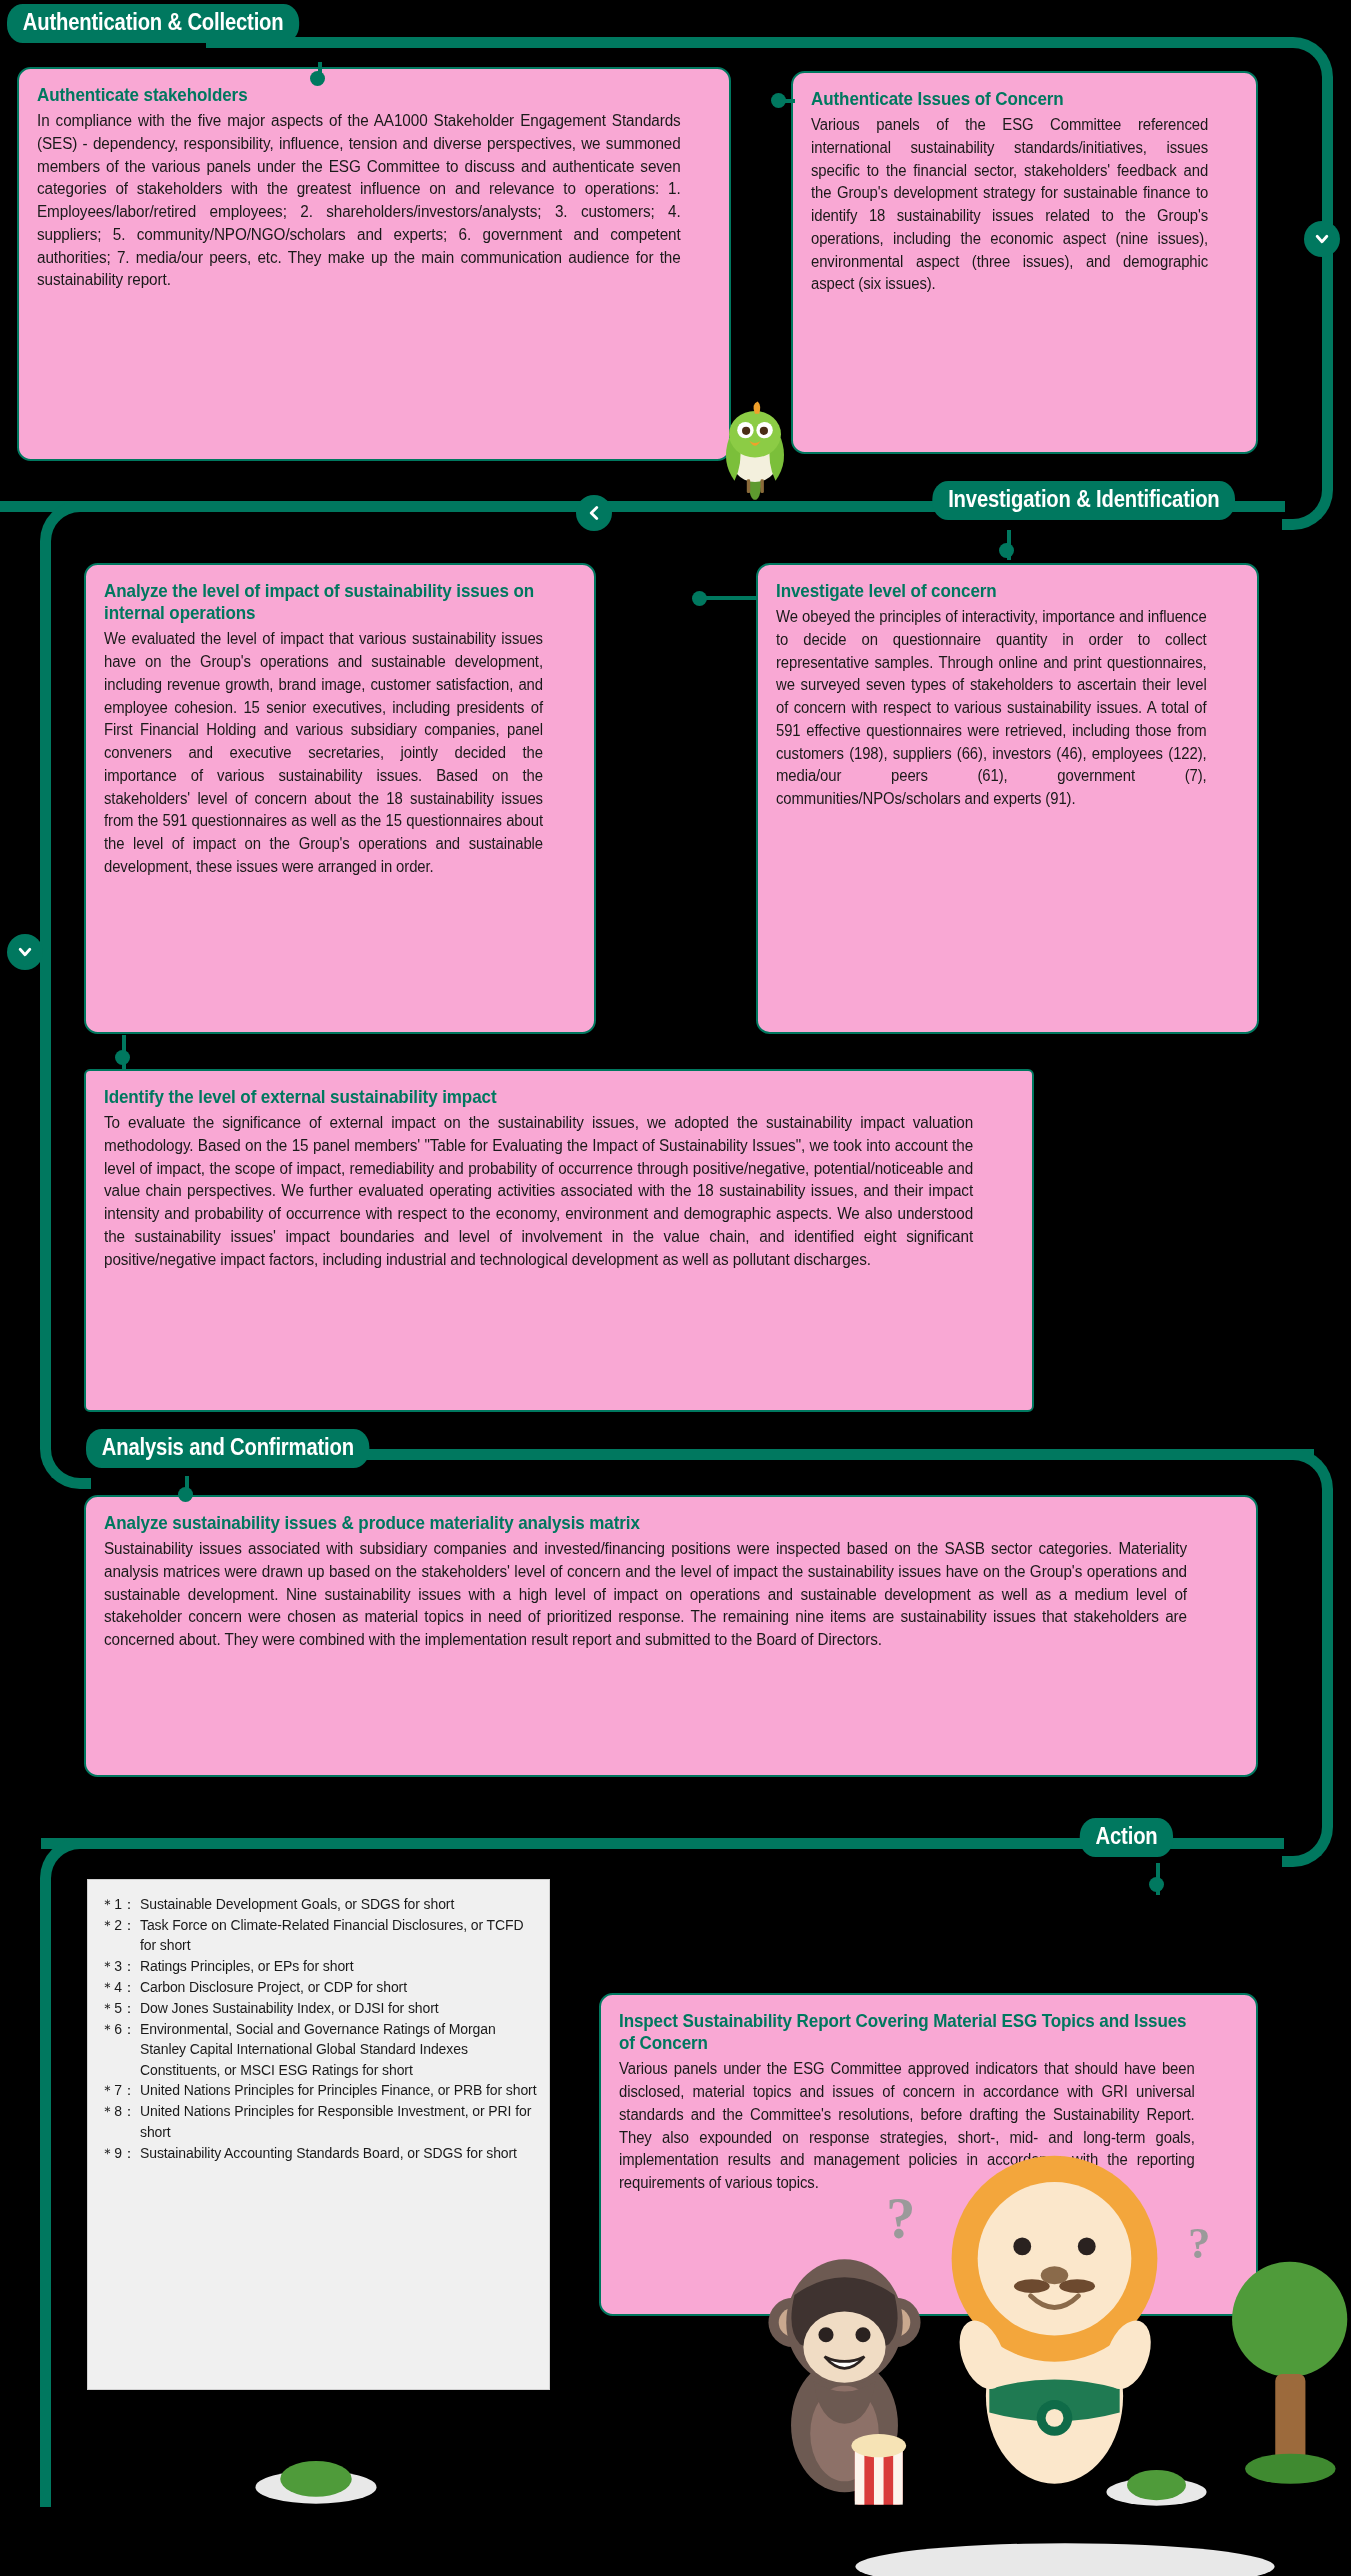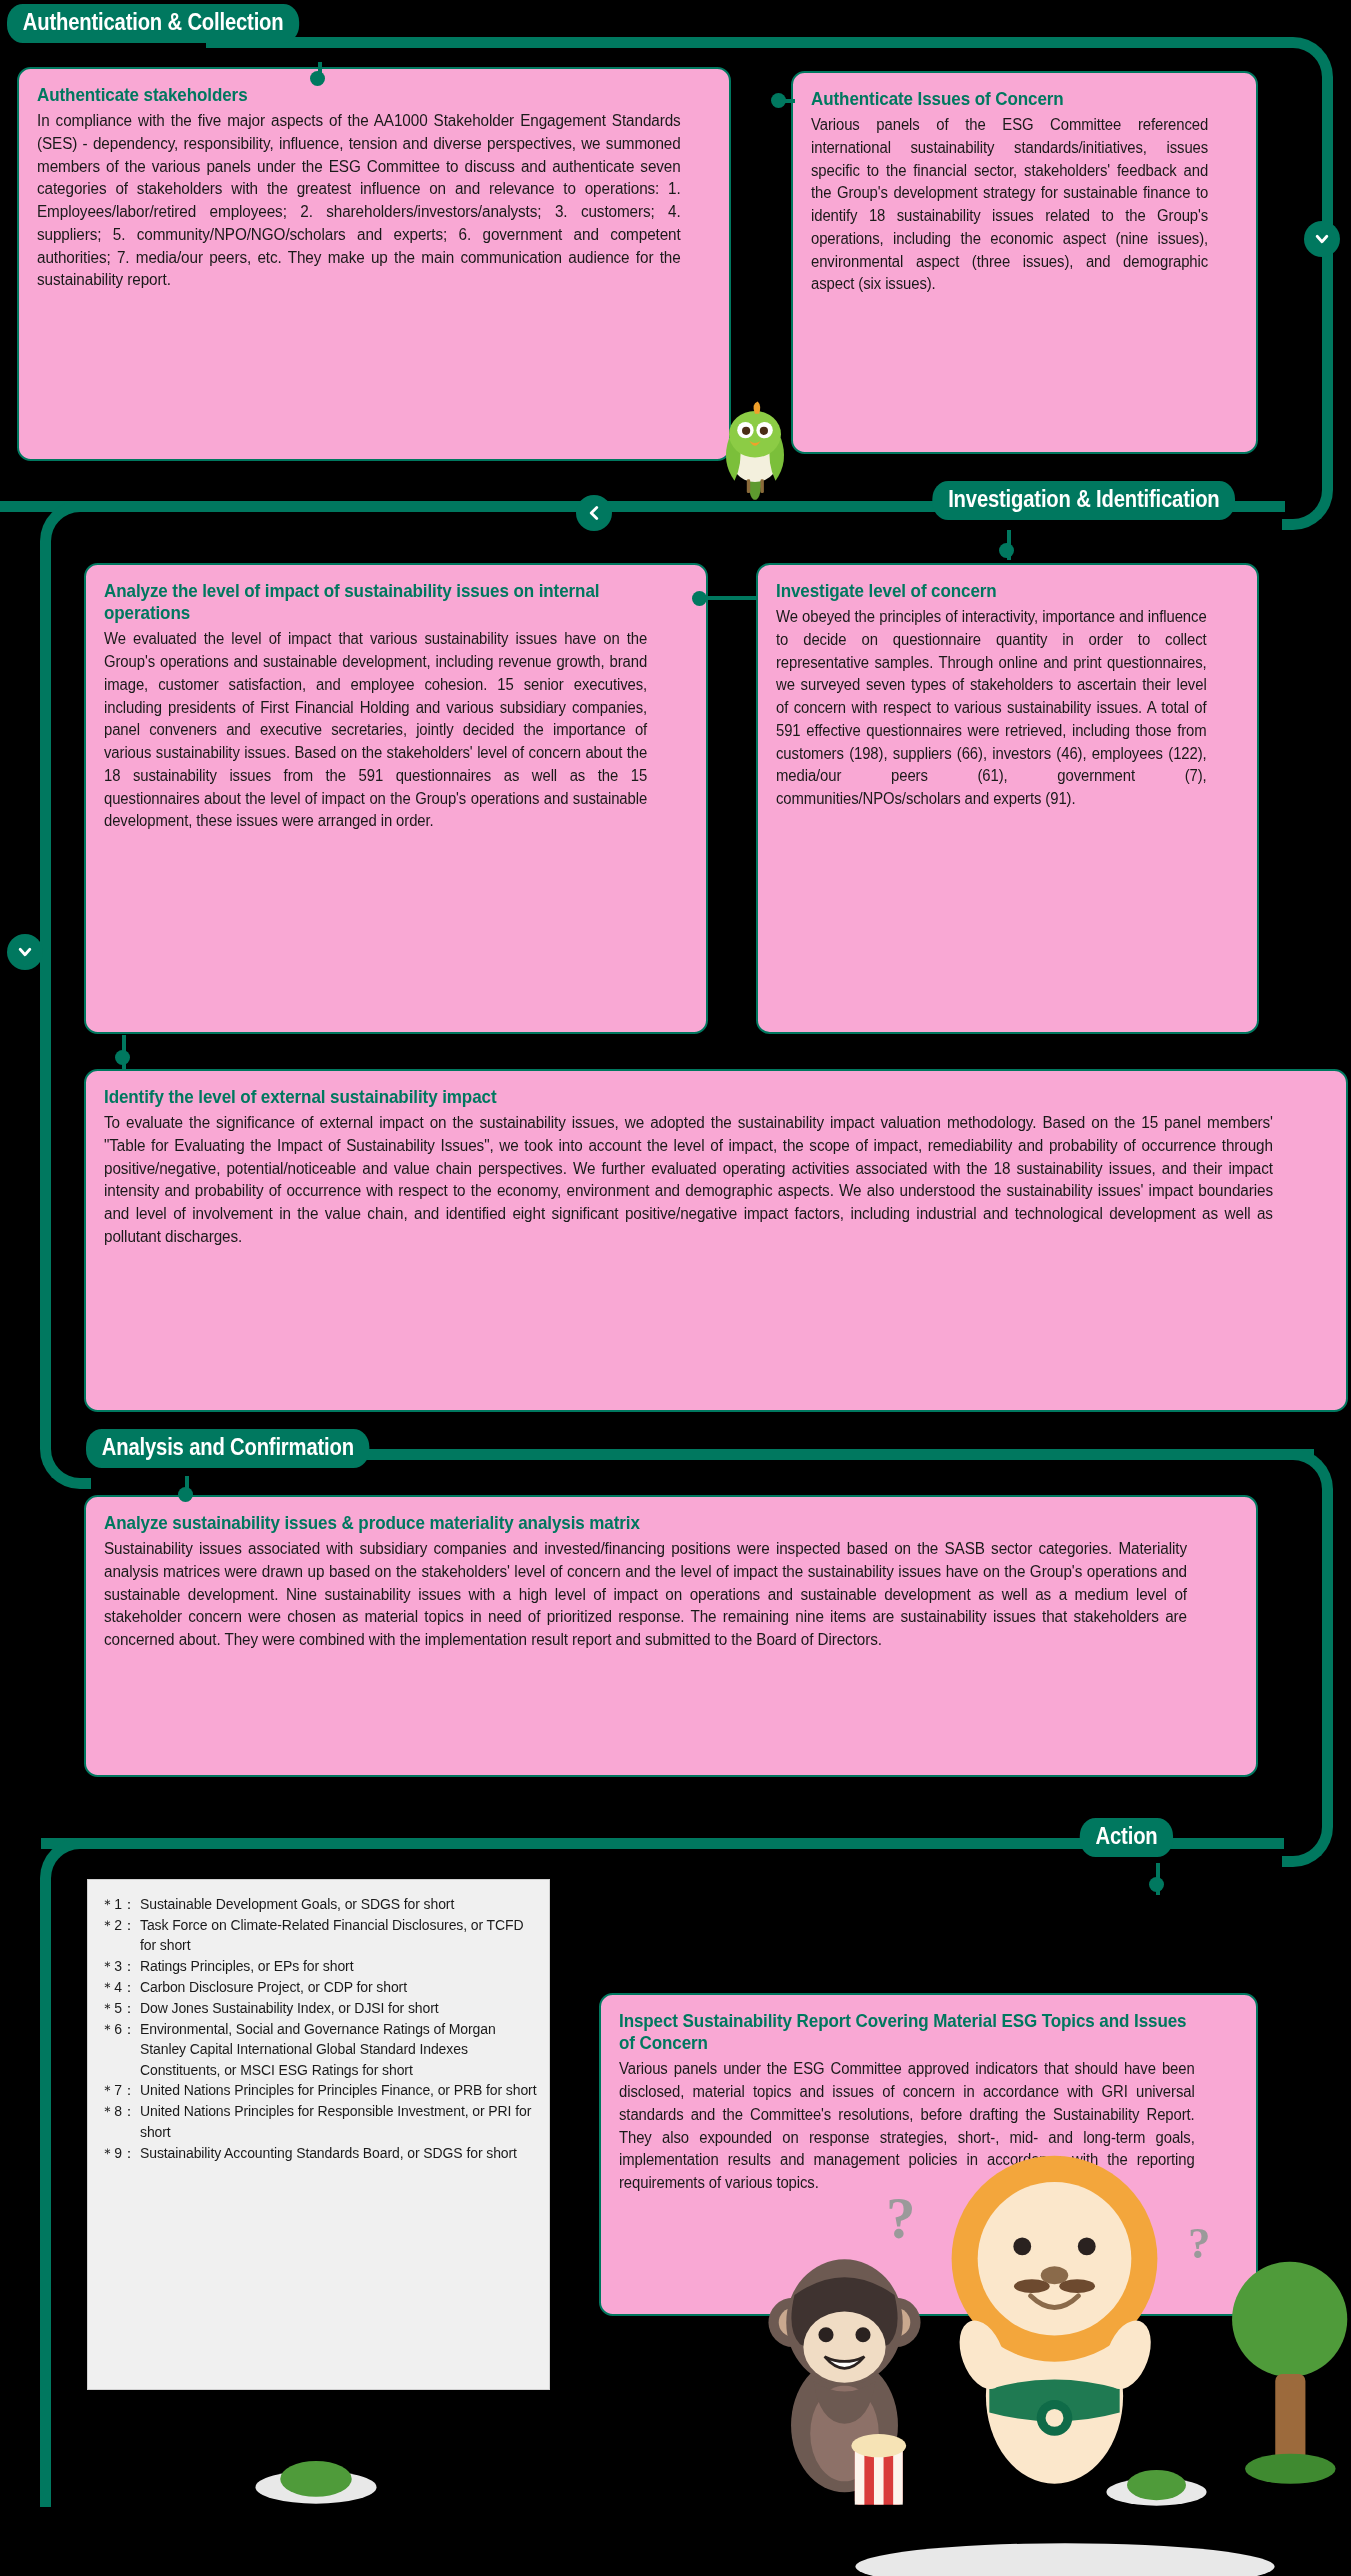--- a/index.html
+++ b/index.html
@@ -186,37 +186,37 @@
   <div class="dot" style="left:771px; top:93px;"></div>
 
   <div class="card" style="left:791px; top:71px; width:467px; height:383px;">
     <h3>Authenticate Issues of Concern</h3>
     <p class="narrow">Various panels of the ESG Committee referenced international sustainability standards/initiatives, issues specific to the financial sector, stakeholders' feedback and the Group's development strategy for sustainable finance to identify 18 sustainability issues related to the Group's operations, including the economic aspect (nine issues), environmental aspect (three issues), and demographic aspect (six issues).</p>
   </div>
 
   <div class="stub" style="left:1007px; top:530px; width:4.1px; height:30px;"></div>
   <div class="dot" style="left:999px; top:543px;"></div>
 
-  <div class="card" style="left:84px; top:563px; width:624px; height:471px;">
+  <div class="card" style="left:84px; top:563px; width:512px; height:471px;">
     <h3>Analyze the level of impact of sustainability issues on internal operations</h3>
     <p class="narrow">We evaluated the level of impact that various sustainability issues have on the Group's operations and sustainable development, including revenue growth, brand image, customer satisfaction, and employee cohesion. 15 senior executives, including presidents of First Financial Holding and various subsidiary companies, panel conveners and executive secretaries, jointly decided the importance of various sustainability issues. Based on the stakeholders' level of concern about the 18 sustainability issues from the 591 questionnaires as well as the 15 questionnaires about the level of impact on the Group's operations and sustainable development, these issues were arranged in order.</p>
   </div>
 
   <div class="stub" style="left:703px; top:596px; width:55px; height:4.1px;"></div>
   <div class="dot" style="left:692px; top:591px;"></div>
 
   <div class="card" style="left:756px; top:563px; width:503px; height:471px;">
     <h3>Investigate level of concern</h3>
     <p class="narrow">We obeyed the principles of interactivity, importance and influence to decide on questionnaire quantity in order to collect representative samples. Through online and print questionnaires, we surveyed seven types of stakeholders to ascertain their level of concern with respect to various sustainability issues. A total of 591 effective questionnaires were retrieved, including those from customers (198), suppliers (66), investors (46), employees (122), media/our peers (61), government (7), communities/NPOs/scholars and experts (91).</p>
   </div>
 
   <div class="stub" style="left:122px; top:1035px; width:4.1px; height:34px;"></div>
   <div class="dot" style="left:115px; top:1050px;"></div>
 
-  <div class="card" style="left:84px; top:1069px; width:1264px; height:343px;">
+  <div class="card" style="left:84px; top:1069px; width:950px; height:343px;border-radius:6px;">
     <h3>Identify the level of external sustainability impact</h3>
     <p>To evaluate the significance of external impact on the sustainability issues, we adopted the sustainability impact valuation methodology. Based on the 15 panel members' "Table for Evaluating the Impact of Sustainability Issues", we took into account the level of impact, the scope of impact, remediability and probability of occurrence through positive/negative, potential/noticeable and value chain perspectives. We further evaluated operating activities associated with the 18 sustainability issues, and their impact intensity and probability of occurrence with respect to the economy, environment and demographic aspects. We also understood the sustainability issues' impact boundaries and level of involvement in the value chain, and identified eight significant positive/negative impact factors, including industrial and technological development as well as pollutant discharges.</p>
   </div>
 
   <div class="stub" style="left:185px; top:1476px; width:4.1px; height:23.4px;"></div>
   <div class="dot" style="left:178px; top:1487px;"></div>
 
   <div class="card" style="left:84px; top:1495px; width:1174px; height:282px;">
     <h3>Analyze sustainability issues &amp; produce materiality analysis matrix</h3>
     <p>Sustainability issues associated with subsidiary companies and invested/financing positions were inspected based on the SASB sector categories. Materiality analysis matrices were drawn up based on the stakeholders' level of concern and the level of impact the sustainability issues have on the Group's operations and sustainable development. Nine sustainability issues with a high level of impact on operations and sustainable development as well as a medium level of stakeholder concern were chosen as material topics in need of prioritized response. The remaining nine items are sustainability issues that stakeholders are concerned about. They were combined with the implementation result report and submitted to the Board of Directors.</p>

